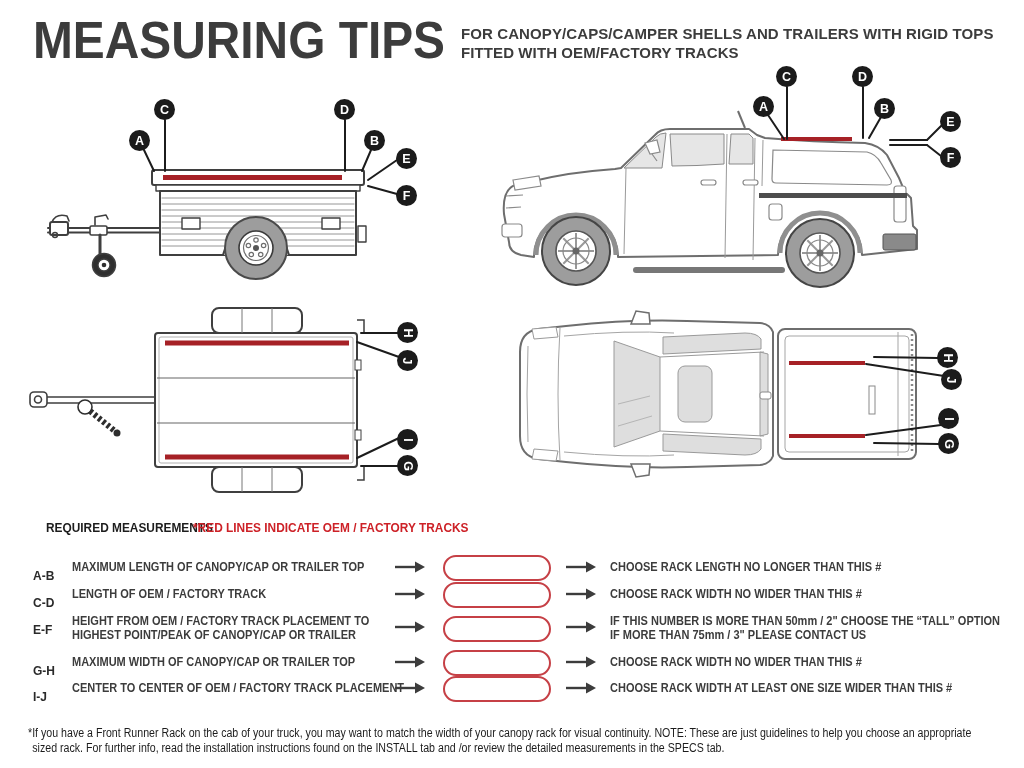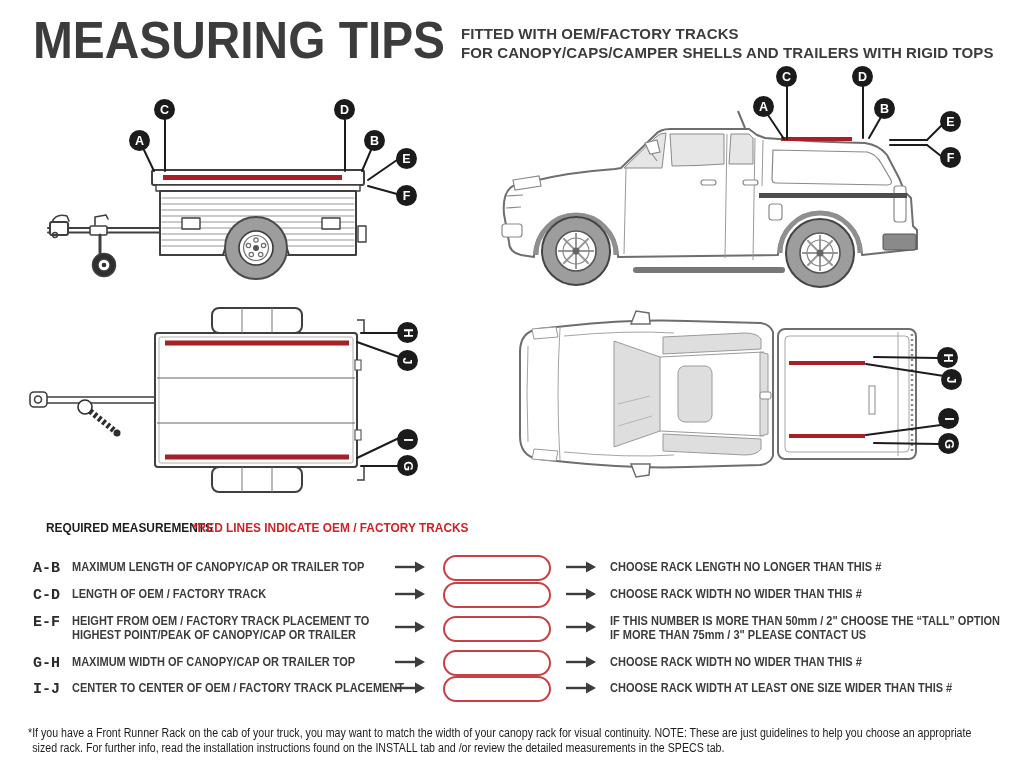--- a/index.html
+++ b/index.html
@@ -14,21 +14,21 @@
          display:flex;align-items:center;justify-content:center;z-index:5;}
   .badge span{display:block;}
   .badge.rot span{transform:rotate(90deg);}
   svg.layer{position:absolute;left:0;top:0;z-index:3;}
   svg.draw{position:absolute;z-index:2;}
   .req-heading{left:46px;top:520px;font-size:13.5px;font-weight:700;color:#1d1d1d;
                transform:scaleX(.88);transform-origin:0 0;white-space:nowrap;}
   .req-note{left:193px;top:520px;font-size:13.5px;font-weight:700;color:#cd2127;
             transform:scaleX(.88);transform-origin:0 0;white-space:nowrap;}
   .m-row{position:absolute;left:0;width:1024px;height:16px;}
-  .m-code{position:absolute;left:33px;top:1px;font-size:15px;font-weight:700;color:#2a2a2a;white-space:nowrap;font-family:Liberation Mono, monospace;}
+  .m-code{position:absolute;left:33px;top:10px;font-size:12px;font-weight:700;color:#2a2a2a;white-space:nowrap;}
   .m-desc{position:absolute;left:72px;top:1px;font-size:12.5px;font-weight:700;line-height:14px;color:#3c3c3c;
           transform:scaleX(.88);transform-origin:0 0;white-space:nowrap;}
   .m-inst{position:absolute;left:610px;top:1px;font-size:12.5px;font-weight:700;line-height:14px;color:#3c3c3c;
           transform:scaleX(.88);transform-origin:0 0;white-space:nowrap;}
   .m-arrow1{position:absolute;left:395px;top:2px;}
   .m-arrow2{position:absolute;left:566px;top:2px;}
   .m-pill{position:absolute;left:443px;top:-4px;width:104px;height:22px;border:2px solid #c64046;border-radius:13px;background:#fff;}
   .m-row.two .m-arrow1,.m-row.two .m-arrow2{top:8px;}
   .m-row.two .m-pill{top:3px;}
   .footnote{left:28px;top:726px;font-size:12.5px;font-weight:400;line-height:14.5px;color:#1c1c1c;
@@ -36,22 +36,22 @@
   .footnote div{white-space:nowrap;}
   .footnote .fn2{padding-left:5px;}
 </style>
 </head>
 <body>
 
 <div id="stage">
 
   <div class="abs title">MEASURING TIPS</div>
   <div class="abs subtitle">
+    <div>FOR CANOPY/CAPS/CAMPER SHELLS AND TRAILERS WITH RIGID TOPS</div>
     <div>FITTED WITH OEM/FACTORY TRACKS</div>
-    <div>FOR CANOPY/CAPS/CAMPER SHELLS AND TRAILERS WITH RIGID TOPS</div>
   </div>
 
   <svg class="draw" style="left:26px;top:164px" width="352" height="126" viewBox="0 0 352 126">
     <g stroke="#3f3f3f" stroke-width="2" fill="none" stroke-linejoin="round" stroke-linecap="round">
       <line x1="22" y1="64" x2="134" y2="64"></line>
       <line x1="22" y1="68.5" x2="134" y2="68.5"></line>
       <rect x="24" y="58" width="18" height="13" rx="2" fill="#fff"></rect>
       <path d="M 26,58 Q 30,49 41,52 L 43,57" stroke-width="1.6"></path>
       <circle cx="29" cy="71" r="2.5" stroke-width="1.4"></circle>
       <rect x="64" y="62" width="17" height="9" rx="1.5" fill="#fff" stroke-width="1.6"></rect>

